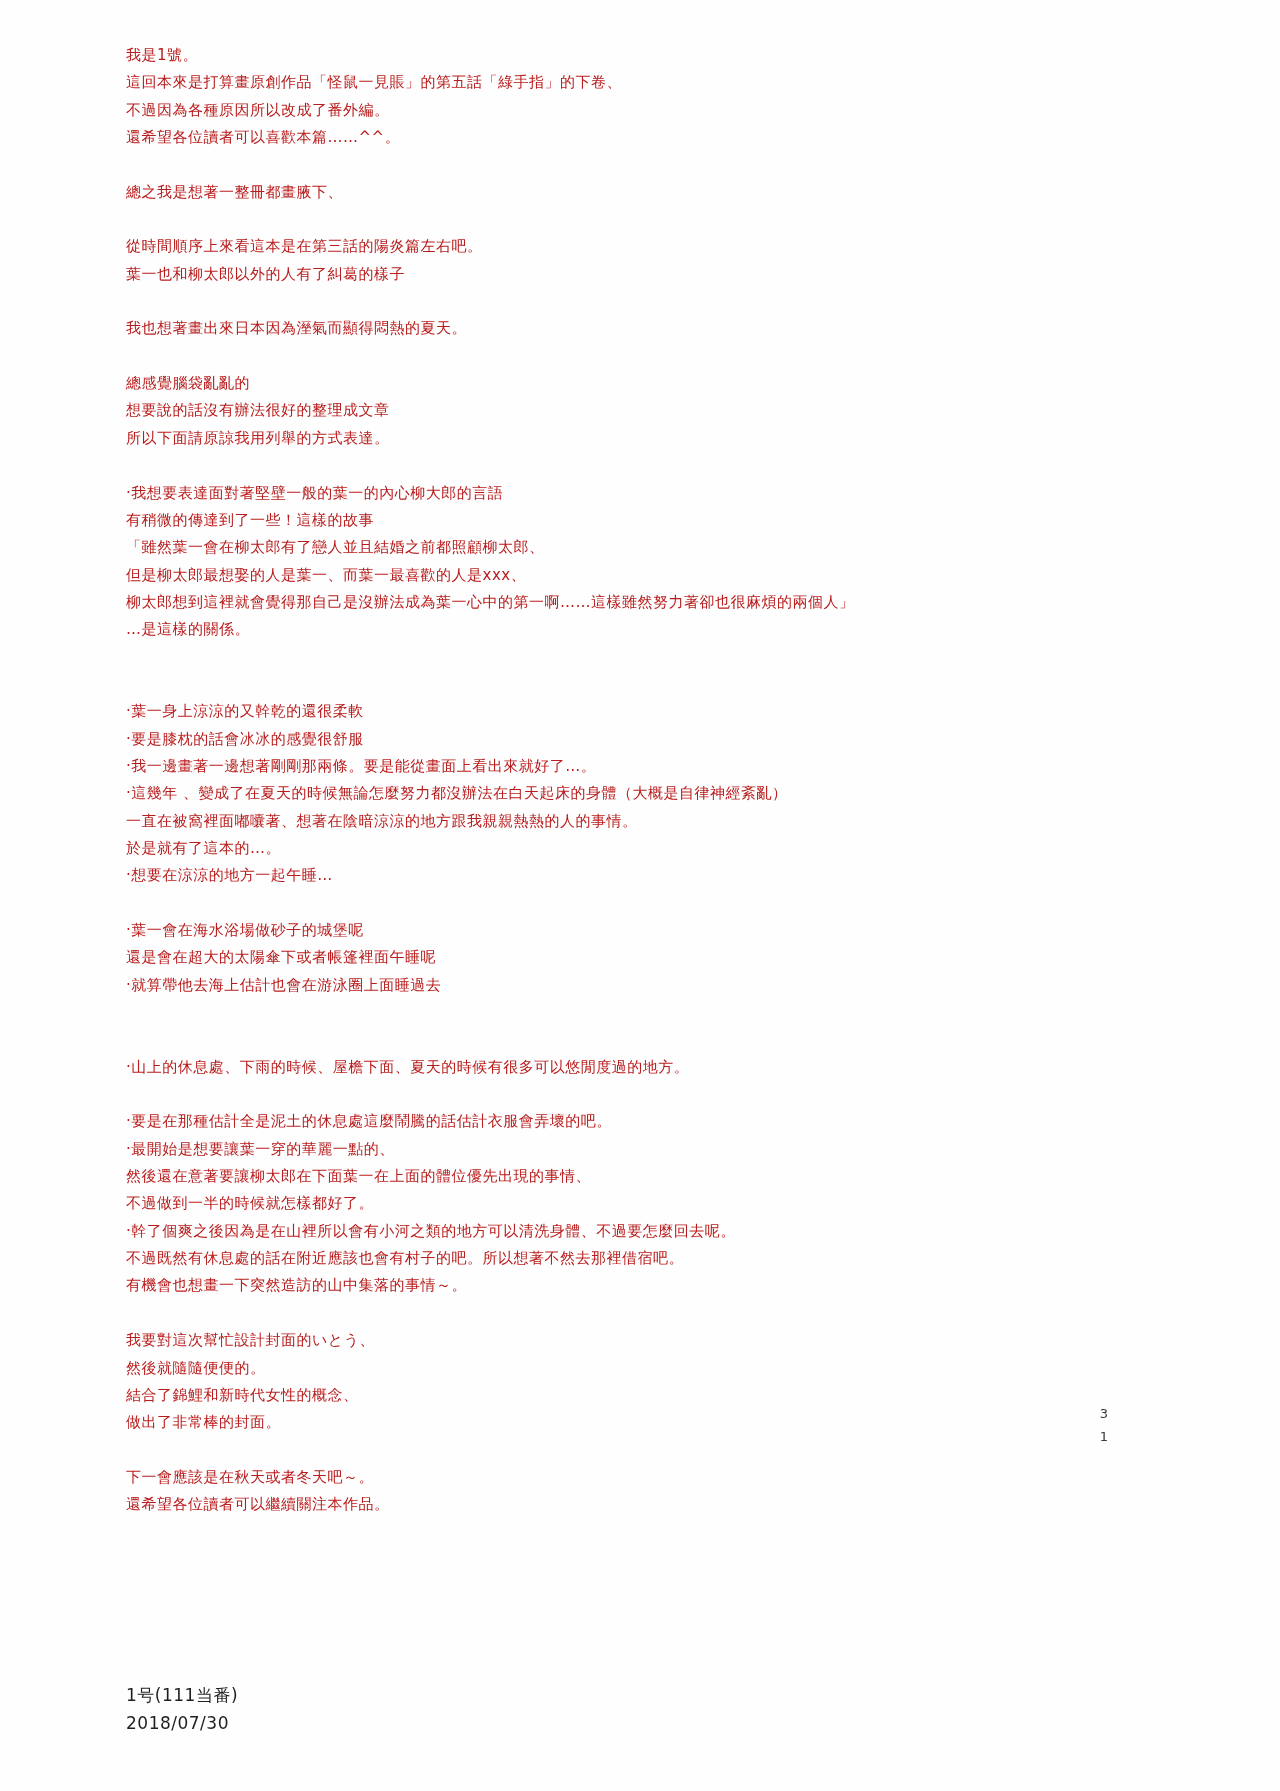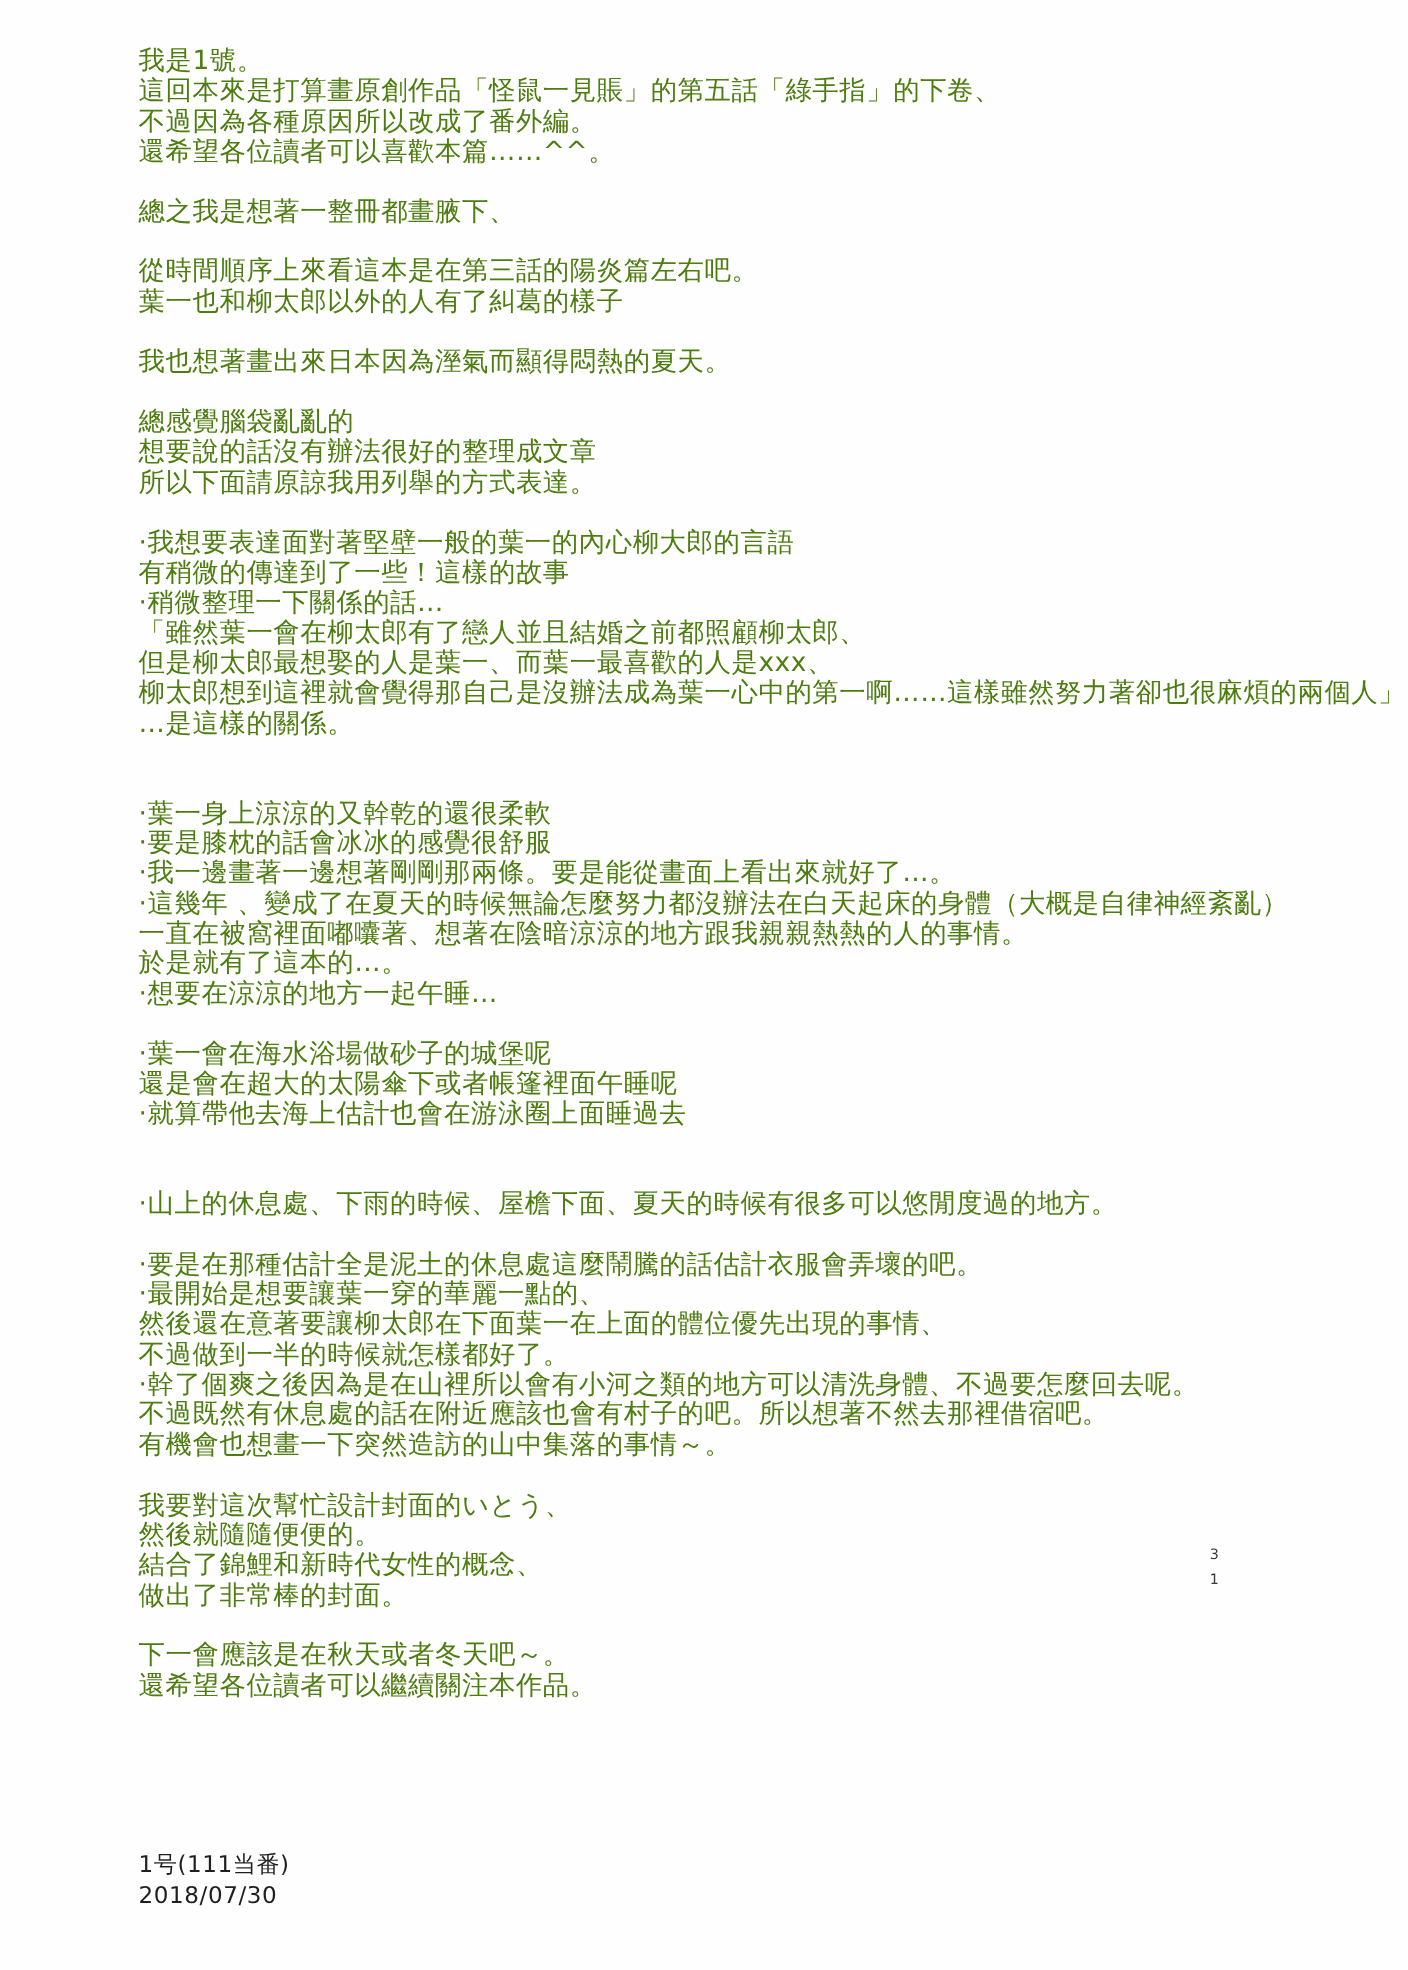--- a/index.html
+++ b/index.html
@@ -18,34 +18,34 @@
     width: 1280px;
     height: 1791px;
     background: #fefefe;
     color: #1f1f1f;
   }
   .body-text {
     position: absolute;
     top: 42px;
     left: 126px;
     width: 1060px;
-    font-size: 24px;
+    font-size: 15px;
     line-height: 27.35px;
     letter-spacing: 0.5px;
-    color: #4d7c0f;
+    color: #b91c1c;
     white-space: nowrap;
   }
   .line {
     min-height: 27.35px;
   }
   .footer {
     position: absolute;
     left: 126px;
     top: 1682px;
-    font-size: 21px;
+    font-size: 17px;
     line-height: 27.5px;
     letter-spacing: 0.5px;
     color: #1f1f1f;
   }
   .page-number {
     position: absolute;
     left: 1097px;
     top: 1402px;
     font-size: 13px;
     line-height: 23px;
@@ -72,21 +72,20 @@
       <div class="line">葉一也和柳太郎以外的人有了糾葛的樣子</div>
       <div class="line">&nbsp;</div>
       <div class="line">我也想著畫出來日本因為溼氣而顯得悶熱的夏天。</div>
       <div class="line">&nbsp;</div>
       <div class="line">總感覺腦袋亂亂的</div>
       <div class="line">想要說的話沒有辦法很好的整理成文章</div>
       <div class="line">所以下面請原諒我用列舉的方式表達。</div>
       <div class="line">&nbsp;</div>
       <div class="line">·我想要表達面對著堅壁一般的葉一的內心柳大郎的言語</div>
       <div class="line">有稍微的傳達到了一些！這樣的故事</div>
-      <div class="line">·稍微整理一下關係的話…</div>
       <div class="line">「雖然葉一會在柳太郎有了戀人並且結婚之前都照顧柳太郎、</div>
       <div class="line">但是柳太郎最想娶的人是葉一、而葉一最喜歡的人是xxx、</div>
       <div class="line">柳太郎想到這裡就會覺得那自己是沒辦法成為葉一心中的第一啊……這樣雖然努力著卻也很麻煩的兩個人」</div>
       <div class="line">…是這樣的關係。</div>
       <div class="line">&nbsp;</div>
       <div class="line">&nbsp;</div>
       <div class="line">·葉一身上涼涼的又幹乾的還很柔軟</div>
       <div class="line">·要是膝枕的話會冰冰的感覺很舒服</div>
       <div class="line">·我一邊畫著一邊想著剛剛那兩條。要是能從畫面上看出來就好了…。</div>
       <div class="line">·這幾年 、變成了在夏天的時候無論怎麼努力都沒辦法在白天起床的身體（大概是自律神經紊亂）</div>

